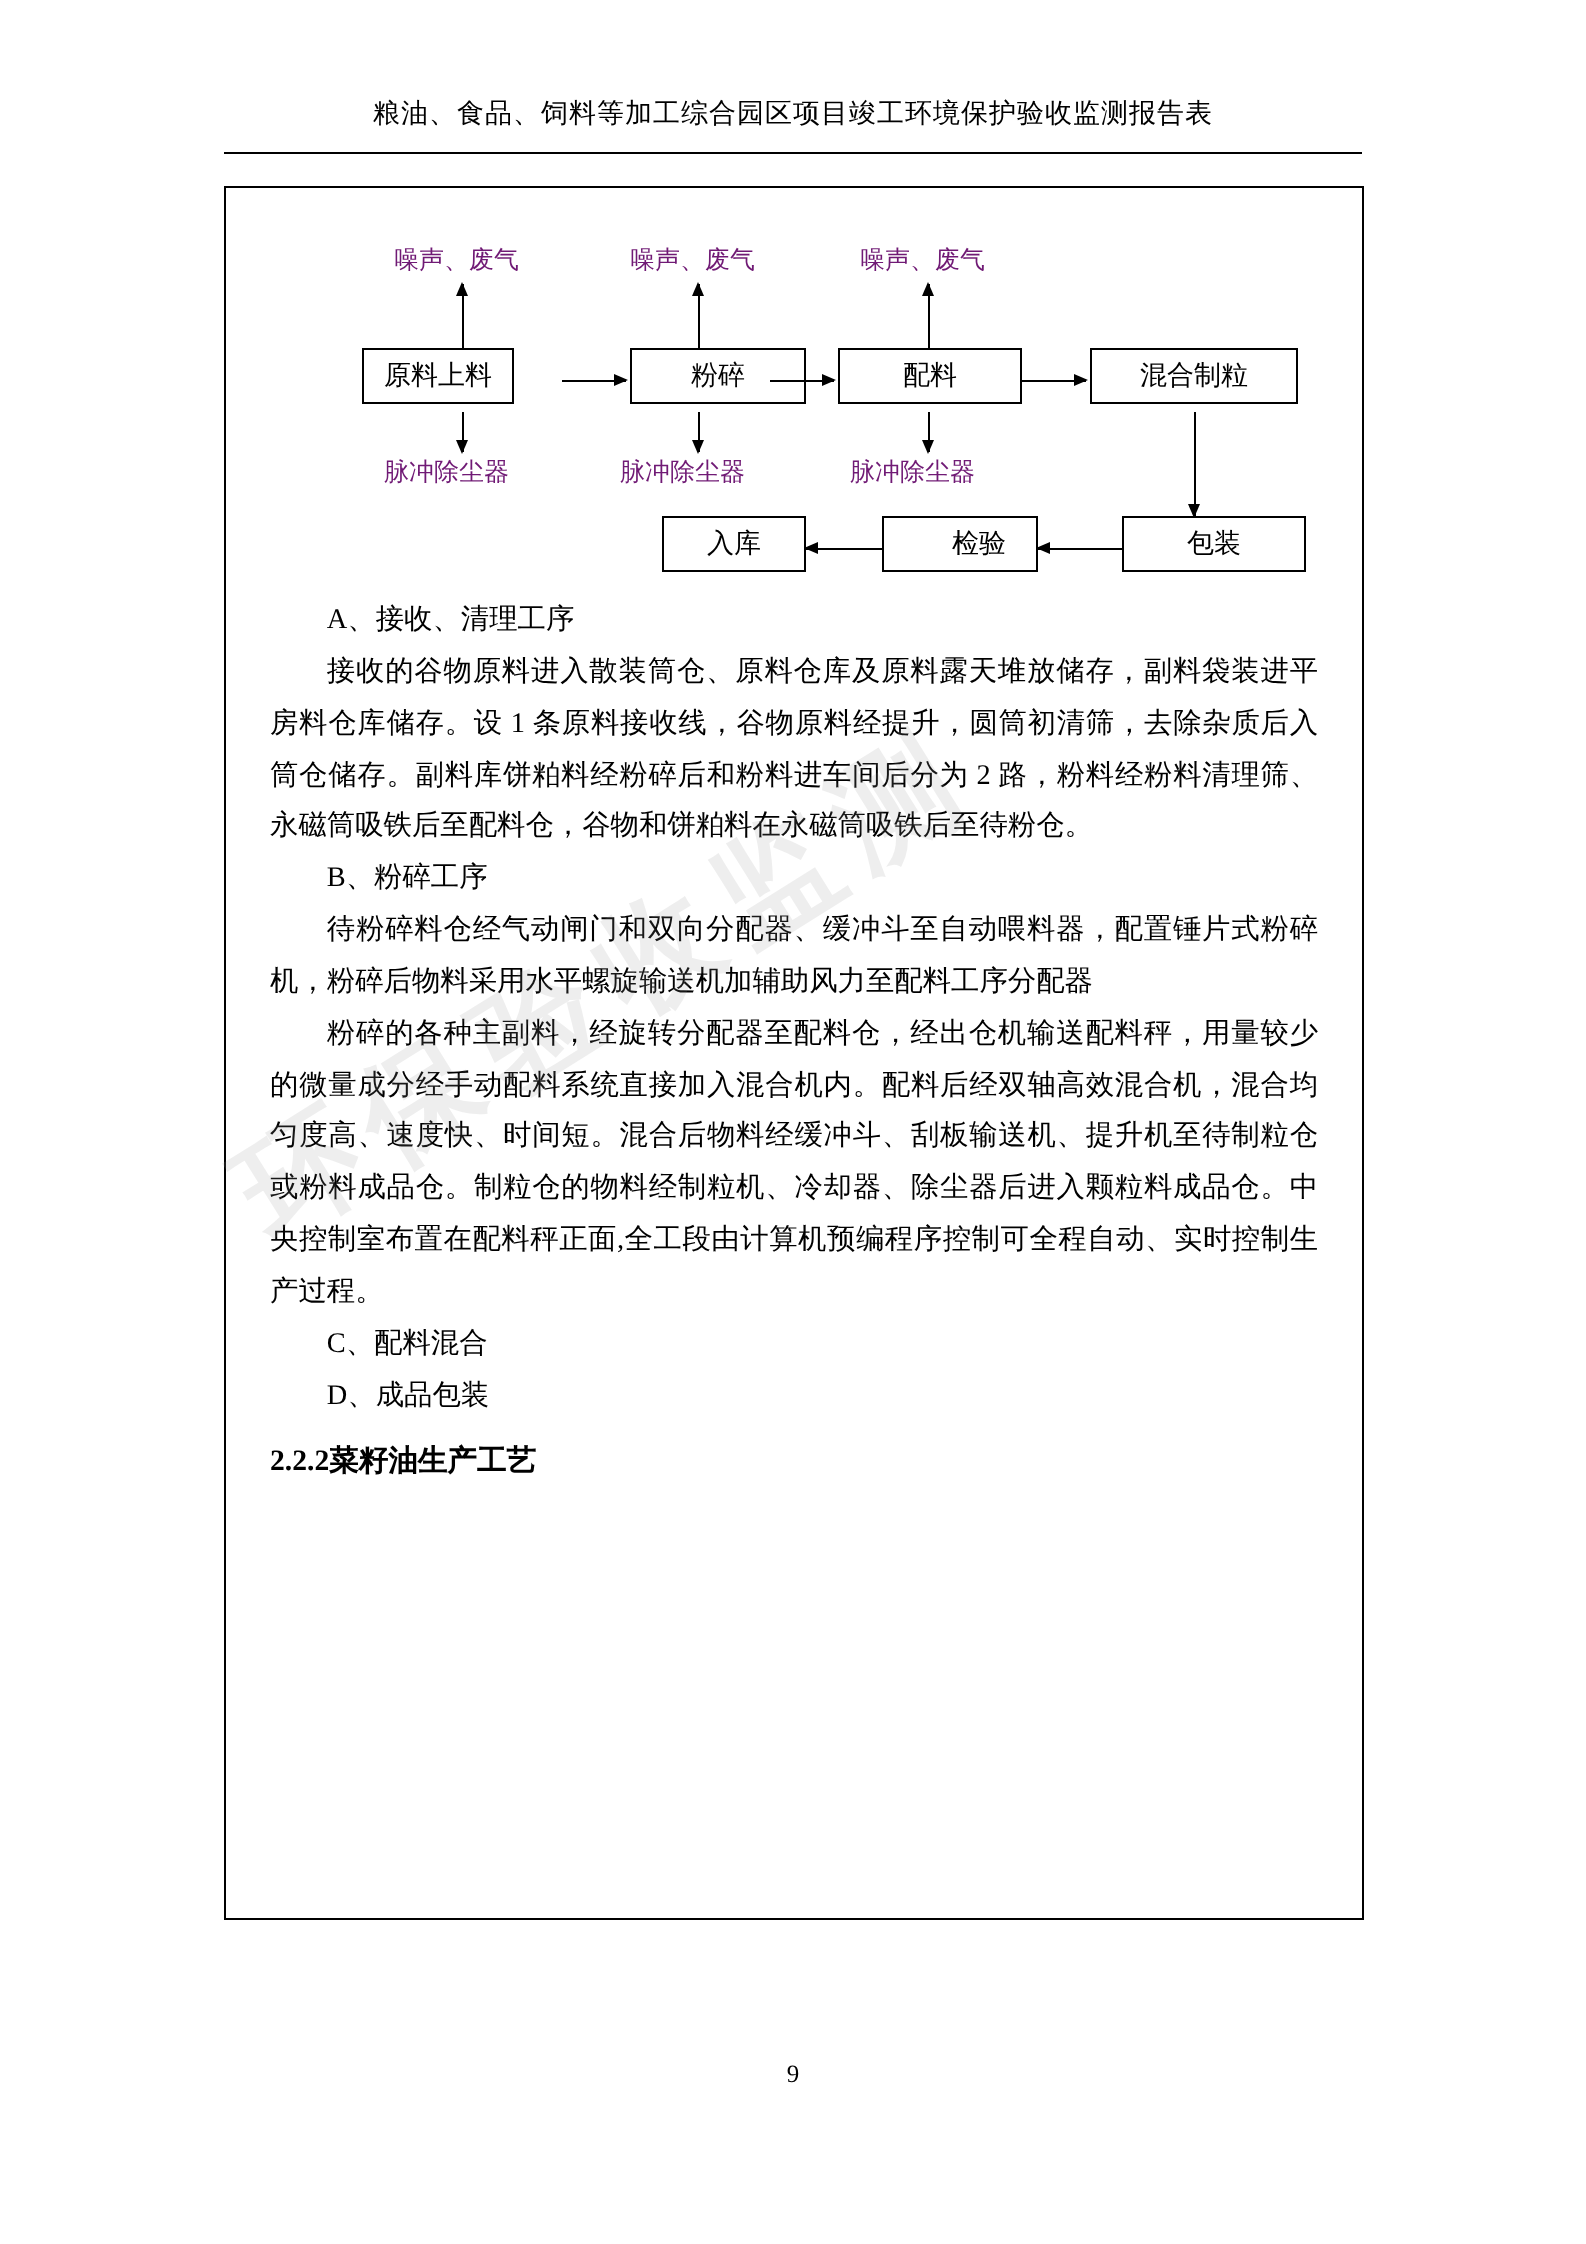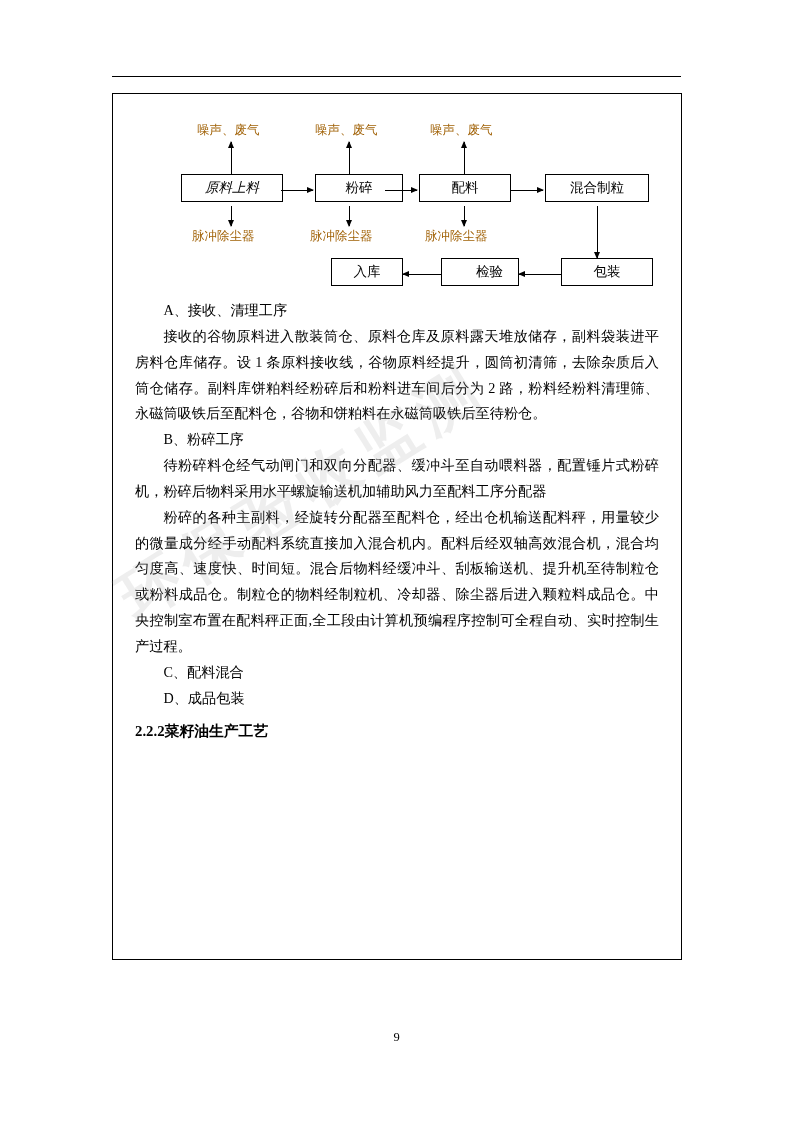--- a/index.html
+++ b/index.html
@@ -70,21 +70,21 @@
     text-align: center;
     padding: 6px 9px;
     box-sizing: border-box;
     white-space: nowrap;
     font-family: "Liberation Serif", "DejaVu Serif", serif;
   }
   .lbl {
     position: absolute;
     font-size: 12.5px;
     white-space: nowrap;
-    color: #a16207;
+    color: #701a75;
     font-family: "Liberation Serif", "DejaVu Serif", serif;
   }
   .arrow-h {
     position: absolute;
     height: 0;
     border-top: 1.1px solid #000;
   }
   .arrow-h::after {
     content: "";
     position: absolute;
@@ -176,36 +176,37 @@
     text-align: center;
     font-size: 12.5px;
     color: #000;
   }
 </style>
 </head>
 <body>
 
 <div class="page">
 
+  <div class="doc-header">粮油、食品、饲料等加工综合园区项目竣工环境保护验收监测报告表</div>
   <div class="header-rule"></div>
 
   <div class="frame">
     <div class="frame-inner">
 
       <div class="diagram">
 
         <div class="lbl" style="left:62px; top:14px;">噪声、废气</div>
         <div class="lbl" style="left:180px; top:14px;">噪声、废气</div>
         <div class="lbl" style="left:295px; top:14px;">噪声、废气</div>
 
         <div class="arrow-v up" style="left:96px; top:34px; height:32px;"></div>
         <div class="arrow-v up" style="left:214px; top:34px; height:32px;"></div>
         <div class="arrow-v up" style="left:329px; top:34px; height:32px;"></div>
 
-        <div class="node" style="left:46px; top:66px; width:102px;font-style:italic;">原料上料</div>
+        <div class="node" style="left:46px; top:66px; width:76px;">原料上料</div>
         <div class="node" style="left:180px; top:66px; width:88px;">粉碎</div>
         <div class="node" style="left:284px; top:66px; width:92px;">配料</div>
         <div class="node" style="left:410px; top:66px; width:104px;">混合制粒</div>
 
         <div class="arrow-h" style="left:146px; top:82px; width:32px;"></div>
         <div class="arrow-h" style="left:250px; top:82px; width:32px;"></div>
         <div class="arrow-h" style="left:376px; top:82px; width:32px;"></div>
 
         <div class="arrow-v" style="left:96px; top:98px; height:20px;"></div>
         <div class="arrow-v" style="left:214px; top:98px; height:20px;"></div>

